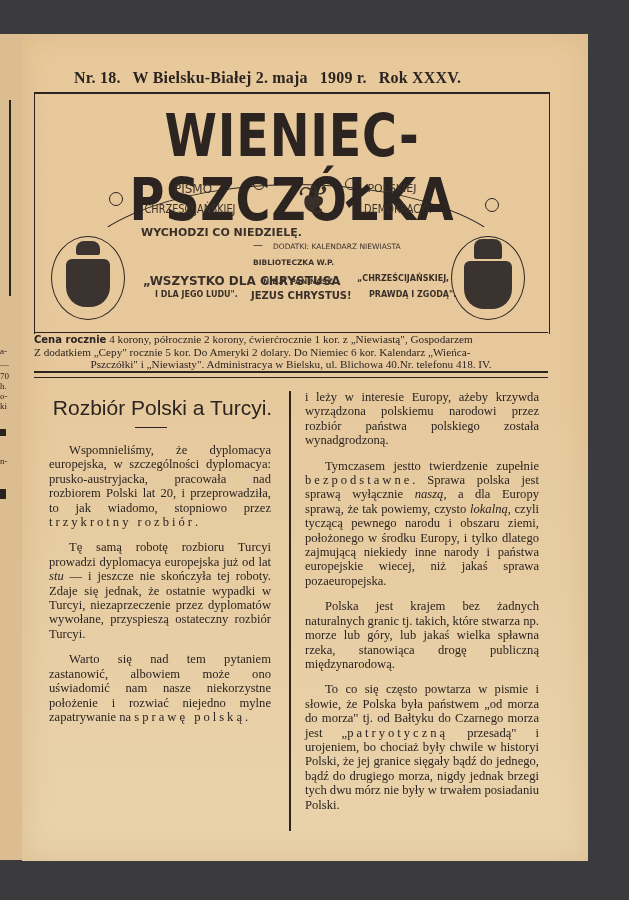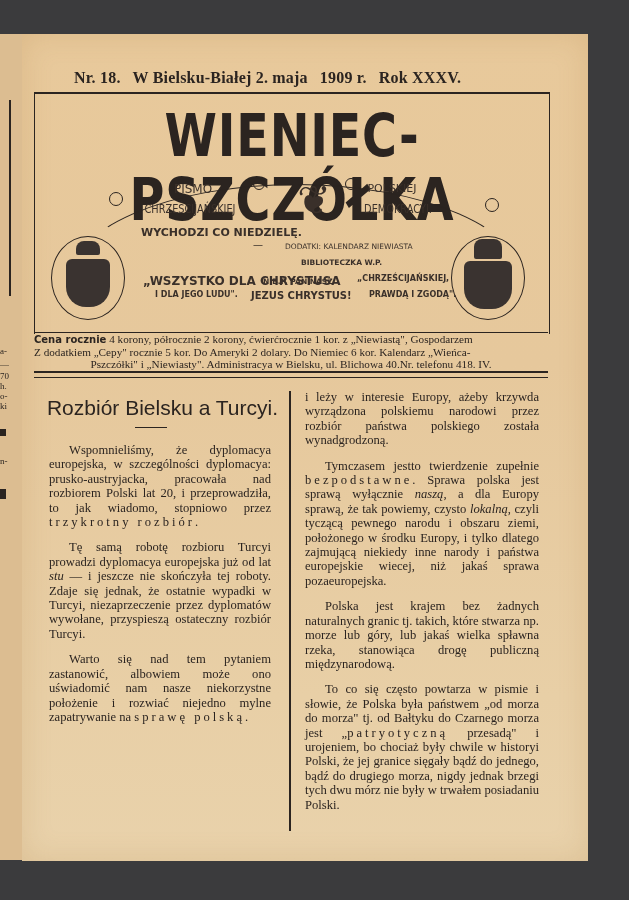--- a/index.html
+++ b/index.html
@@ -104,22 +104,22 @@
     <div class="swirl" style="left:450px;top:104px;width:12px;height:12px;"></div>
 
     <div class="mast-small" style="left:118px;top:88px;width:80px;font-size:12px;">PISMO</div>
     <div class="mast-small" style="left:90px;top:108px;width:130px;font-size:11.5px;transform:scaleX(0.85);">CHRZEŚCIJAŃSKIEJ</div>
     <div class="eagle">❦</div>
     <div class="mast-small" style="left:322px;top:88px;width:70px;font-size:11px;">POLSKIEJ</div>
     <div class="mast-small" style="left:318px;top:108px;width:90px;font-size:11.5px;transform:scaleX(0.85);">DEMOKRACYI.</div>
 
     <div class="mast-small" style="left:106px;top:132px;font-size:11px;font-weight:bold;">WYCHODZI CO NIEDZIELĘ.</div>
     <div class="mast-small" style="left:218px;top:145px;font-size:10px;">—</div>
-    <div class="mast-small" style="left:250px;top:148px;font-size:7.5px;">DODATKI: KALENDARZ NIEWIASTA</div>
-    <div class="mast-small" style="left:218px;top:164px;width:80px;font-size:7.5px;font-weight:bold;margin-left:48px;">BIBLIOTECZKA W.P.</div>
+    <div class="mast-small" style="left:238px;top:148px;font-size:7.5px;">DODATKI: KALENDARZ NIEWIASTA</div>
+    <div class="mast-small" style="left:218px;top:164px;width:80px;font-size:7.5px;font-weight:bold;">BIBLIOTECZKA W.P.</div>
     <div class="mast-small" style="left:108px;top:180px;font-size:12px;font-weight:bold;">„WSZYSTKO DLA CHRYSTUSA</div>
     <div class="mast-small" style="left:120px;top:196px;font-size:8px;font-weight:bold;">I DLA JEGO LUDU".</div>
     <div class="mast-small" style="left:228px;top:183px;font-size:7.5px;font-weight:bold;">N.B.P. PAN NASZ</div>
     <div class="mast-small" style="left:216px;top:196px;font-size:10px;font-weight:bold;">JEZUS CHRYSTUS!</div>
     <div class="mast-small" style="left:322px;top:180px;font-size:8px;font-weight:bold;">„CHRZEŚCIJAŃSKIEJ,</div>
     <div class="mast-small" style="left:334px;top:196px;font-size:8px;font-weight:bold;">PRAWDĄ I ZGODĄ".</div>
 
     <div class="emblem" style="left:16px;top:142px;">
       <div class="crown" style="left:24px;top:4px;width:24px;height:14px;"></div>
       <div class="shield" style="left:14px;top:22px;width:44px;height:48px;"></div>
@@ -131,21 +131,21 @@
   </div>
 
   <div class="price">
     <div><span class="b">Cena rocznie</span> <span>4 korony, półrocznie 2 korony, ćwierćrocznie 1 kor. z „Niewiastą", Gospodarzem</span></div>
     <div>Z dodatkiem „Cepy" rocznie 5 kor. Do Ameryki 2 dolary.   Do Niemiec 6 kor. Kalendarz „Wieńca-</div>
     <span class="l3">Pszczółki" i „Niewiasty". Administracya w Bielsku, ul. Blichowa 40.Nr. telefonu 418. IV.</span>
   </div>
   <div class="rule" style="left:12px;top:337px;width:514px;height:1.5px;"></div>
   <div class="rule" style="left:12px;top:343px;width:514px;height:1px;"></div>
 
-  <div class="headline">Rozbiór Bielsku a Turcyi.</div>
+  <div class="headline">Rozbiór Polski a Turcyi.</div>
   <div class="head-rule"></div>
   <div class="col-div"></div>
 
   <div class="col" id="col-left" style="left:16px;top:398px;width:244px;">
       <p><span>Wspomnieliśmy, że dyplomacya europejska, w szczególności dyplomacya: prusko-austryjacka, pracowała nad rozbiorem Polski lat 20, i przeprowadziła, to jak wiadomo, stopniowo przez </span><span class="sp">trzykrotny rozbiór</span><span>.</span></p>
       <p><span>Tę samą robotę rozbioru Turcyi prowadzi dyplomacya europejska już od lat </span><span style="font-style: italic;">stu</span><span> — i jeszcze nie skończyła tej roboty. Zdaje się jednak, że ostatnie wypadki w Turcyi, niezaprzeczenie przez dyplomatów wywołane, przyspieszą ostateczny rozbiór Turcyi.</span></p>
       <p><span>Warto się nad tem pytaniem zastanowić, albowiem może ono uświadomić nam nasze niekorzystne położenie i rozwiać niejedno mylne zapatrywanie na </span><span class="sp">sprawę polską</span><span>.</span></p>
     </div>
   <div class="col" id="col-right" style="left:272px;top:345px;width:256px;">
       <p class="noind"><span>i leży w interesie Europy, ażeby krzywda wyrządzona polskiemu narodowi przez rozbiór państwa polskiego została wynadgrodzoną.</span></p>

